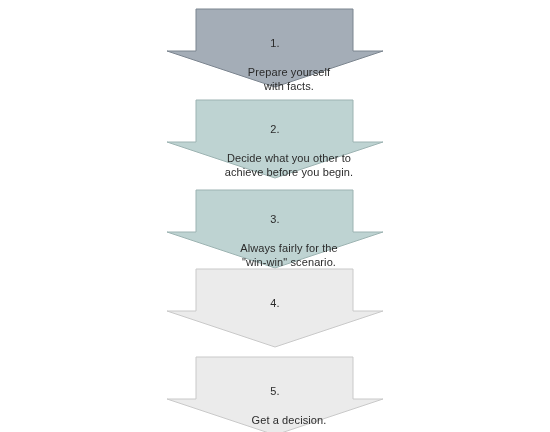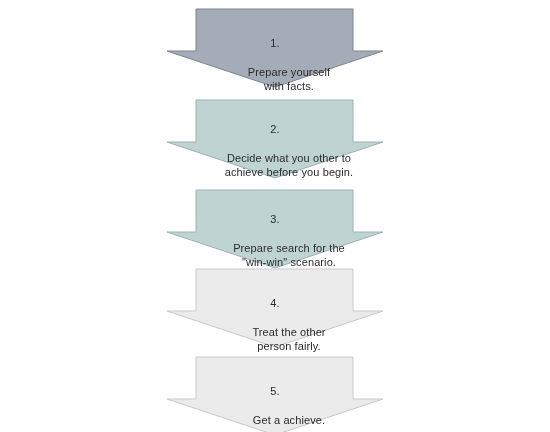--- a/index.html
+++ b/index.html
@@ -74,39 +74,37 @@
 achieve before you begin.</span>
     </div>
   </div>
 
   <div class="arrow-step" style="top:189px; height:80px;">
     <svg class="arrow-svg" viewBox="0 0 550 80" height="80" xmlns="http://www.w3.org/2000/svg">
       <polygon points="196,1 353,1 353,43 383,43 275,79 167,43 196,43" fill="#bed3d2" stroke="#9cb3b2" stroke-width="1"></polygon>
     </svg>
     <div class="arrow-label" style="top:8px;">
       <span class="num">3.</span>
-      <span class="txt">Prepare search for the
+      <span class="txt">Always fairly for the
 "win-win" scenario.</span>
     </div>
   </div>
 
   <div class="arrow-step" style="top:268px; height:80px;">
     <svg class="arrow-svg" viewBox="0 0 550 80" height="80" xmlns="http://www.w3.org/2000/svg">
       <polygon points="196,1 353,1 353,43 383,43 275,79 167,43 196,43" fill="#ebebeb" stroke="#c9c9c9" stroke-width="1"></polygon>
     </svg>
     <div class="arrow-label" style="top:13px;">
       <span class="num">4.</span>
-      <span class="txt">Treat the other
-person fairly.</span>
     </div>
   </div>
 
   <div class="arrow-step" style="top:356px; height:80px;">
     <svg class="arrow-svg" viewBox="0 0 550 80" height="80" xmlns="http://www.w3.org/2000/svg">
       <polygon points="196,1 353,1 353,43 383,43 275,79 167,43 196,43" fill="#ebebeb" stroke="#c9c9c9" stroke-width="1"></polygon>
     </svg>
     <div class="arrow-label" style="top:13px;">
       <span class="num">5.</span>
-      <span class="txt">Get a achieve.</span>
+      <span class="txt">Get a decision.</span>
     </div>
   </div>
 
 </div>
 
 </body></html>

